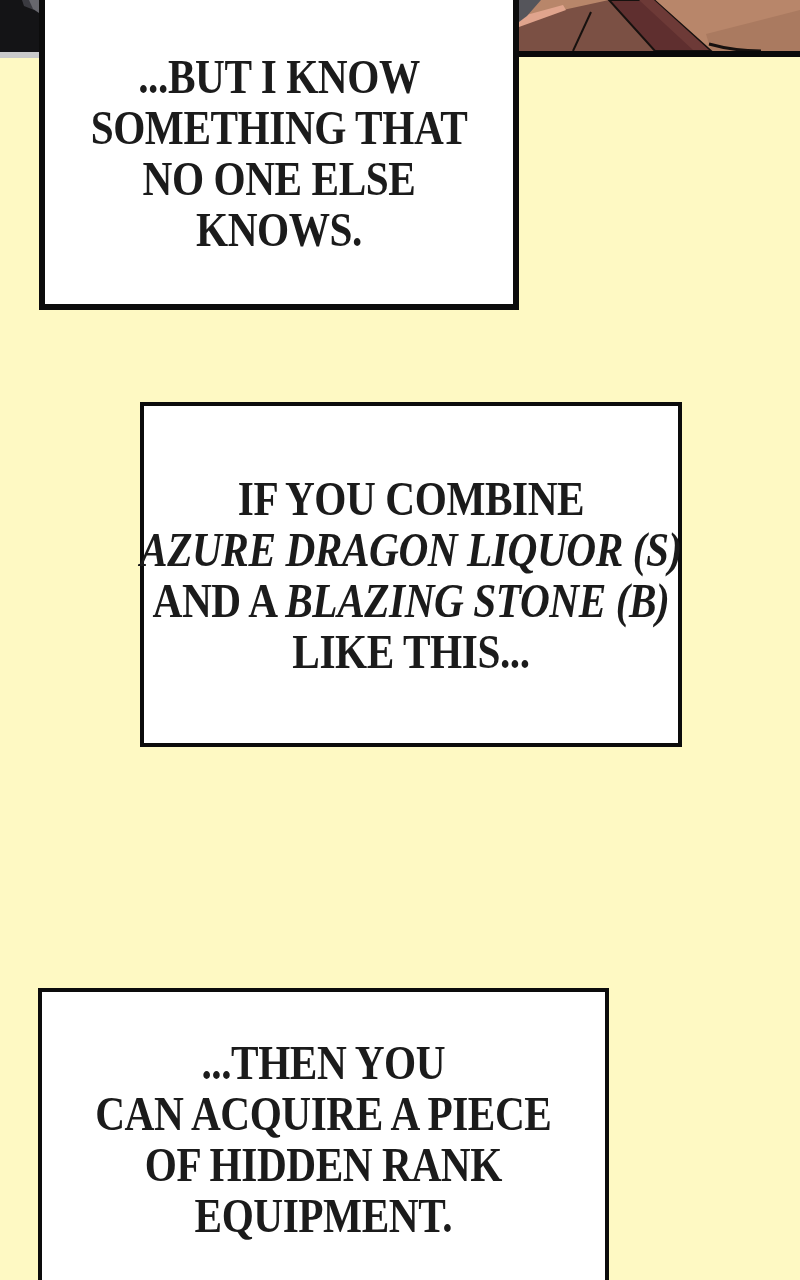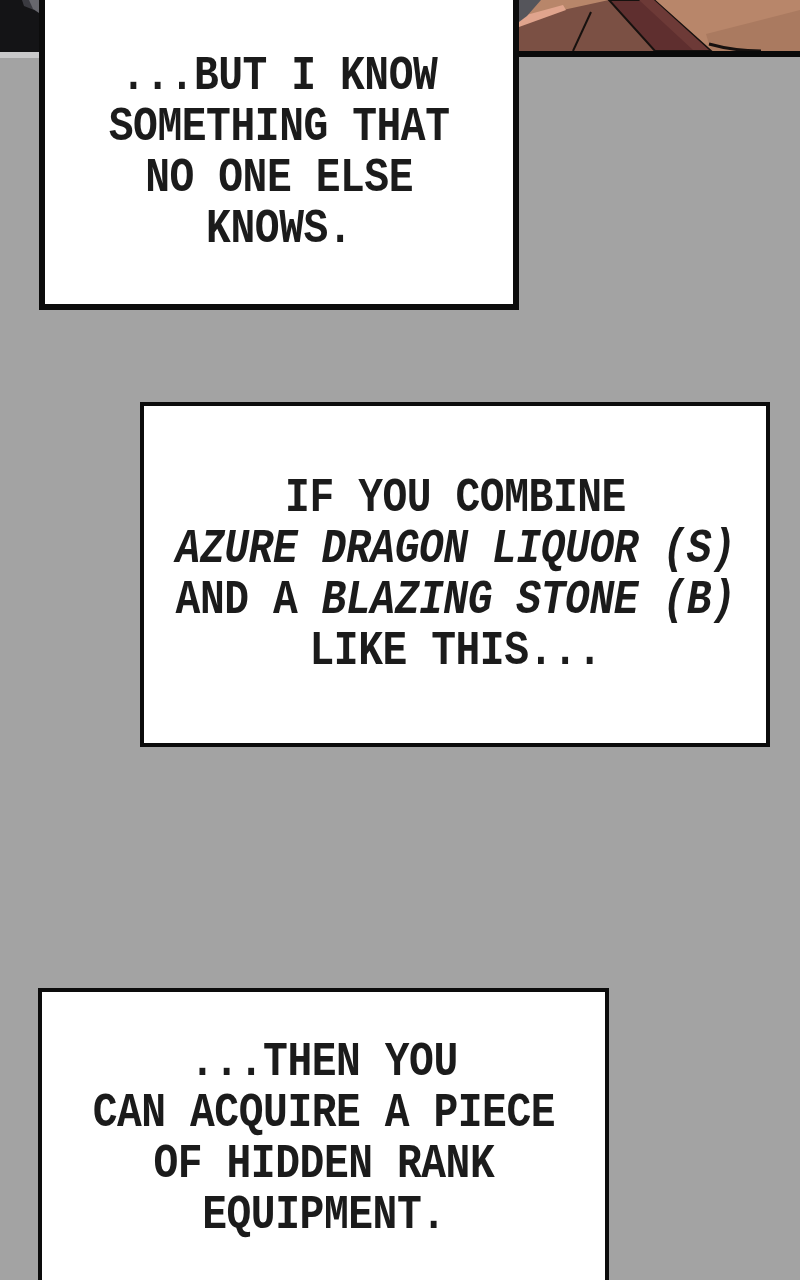--- a/index.html
+++ b/index.html
@@ -1,28 +1,28 @@
 <!DOCTYPE html>
 <html><head>
 <meta charset="utf-8">
 <style>
   html,body{margin:0;padding:0;background:#ffffff;}
   .page{
-    position:relative;width:800px;height:1280px;background:#a3a3a3;
-    overflow:hidden;font-family:Liberation Mono, monospace;
+    position:relative;width:800px;height:1280px;background:#fef9c3;
+    overflow:hidden;font-family:Liberation Serif, serif;
   }
   .panel-left{position:absolute;left:0;top:0;line-height:0;}
   .panel-right{position:absolute;left:519px;top:0;line-height:0;border-bottom:6px solid #0a0a0a;}
   .panel-right svg,.panel-left svg{display:block;}
   .bubble{
     position:absolute;background:#ffffff;border:4px solid #0c0c0c;box-sizing:border-box;
     display:flex;flex-direction:column;align-items:center;justify-content:center;
   }
   .bubble1{left:39px;top:-25px;width:480px;height:335px;border-width:6px;padding-top:20px;}
-  .bubble2{left:140px;top:402px;width:630px;height:345px;}
+  .bubble2{left:140px;top:402px;width:542px;height:345px;}
   .bubble3{left:38px;top:988px;width:571px;height:352px;justify-content:flex-start;padding-top:45px;}
   .comic-text{
     font-weight:700;font-size:48px;line-height:51px;color:#1b1b1b;
     text-align:center;letter-spacing:-0.5px;white-space:nowrap;
     transform:scaleX(0.86);transform-origin:50% 50%;
   }
   .em{font-style:italic;}
 </style>
 </head>
 <body>

